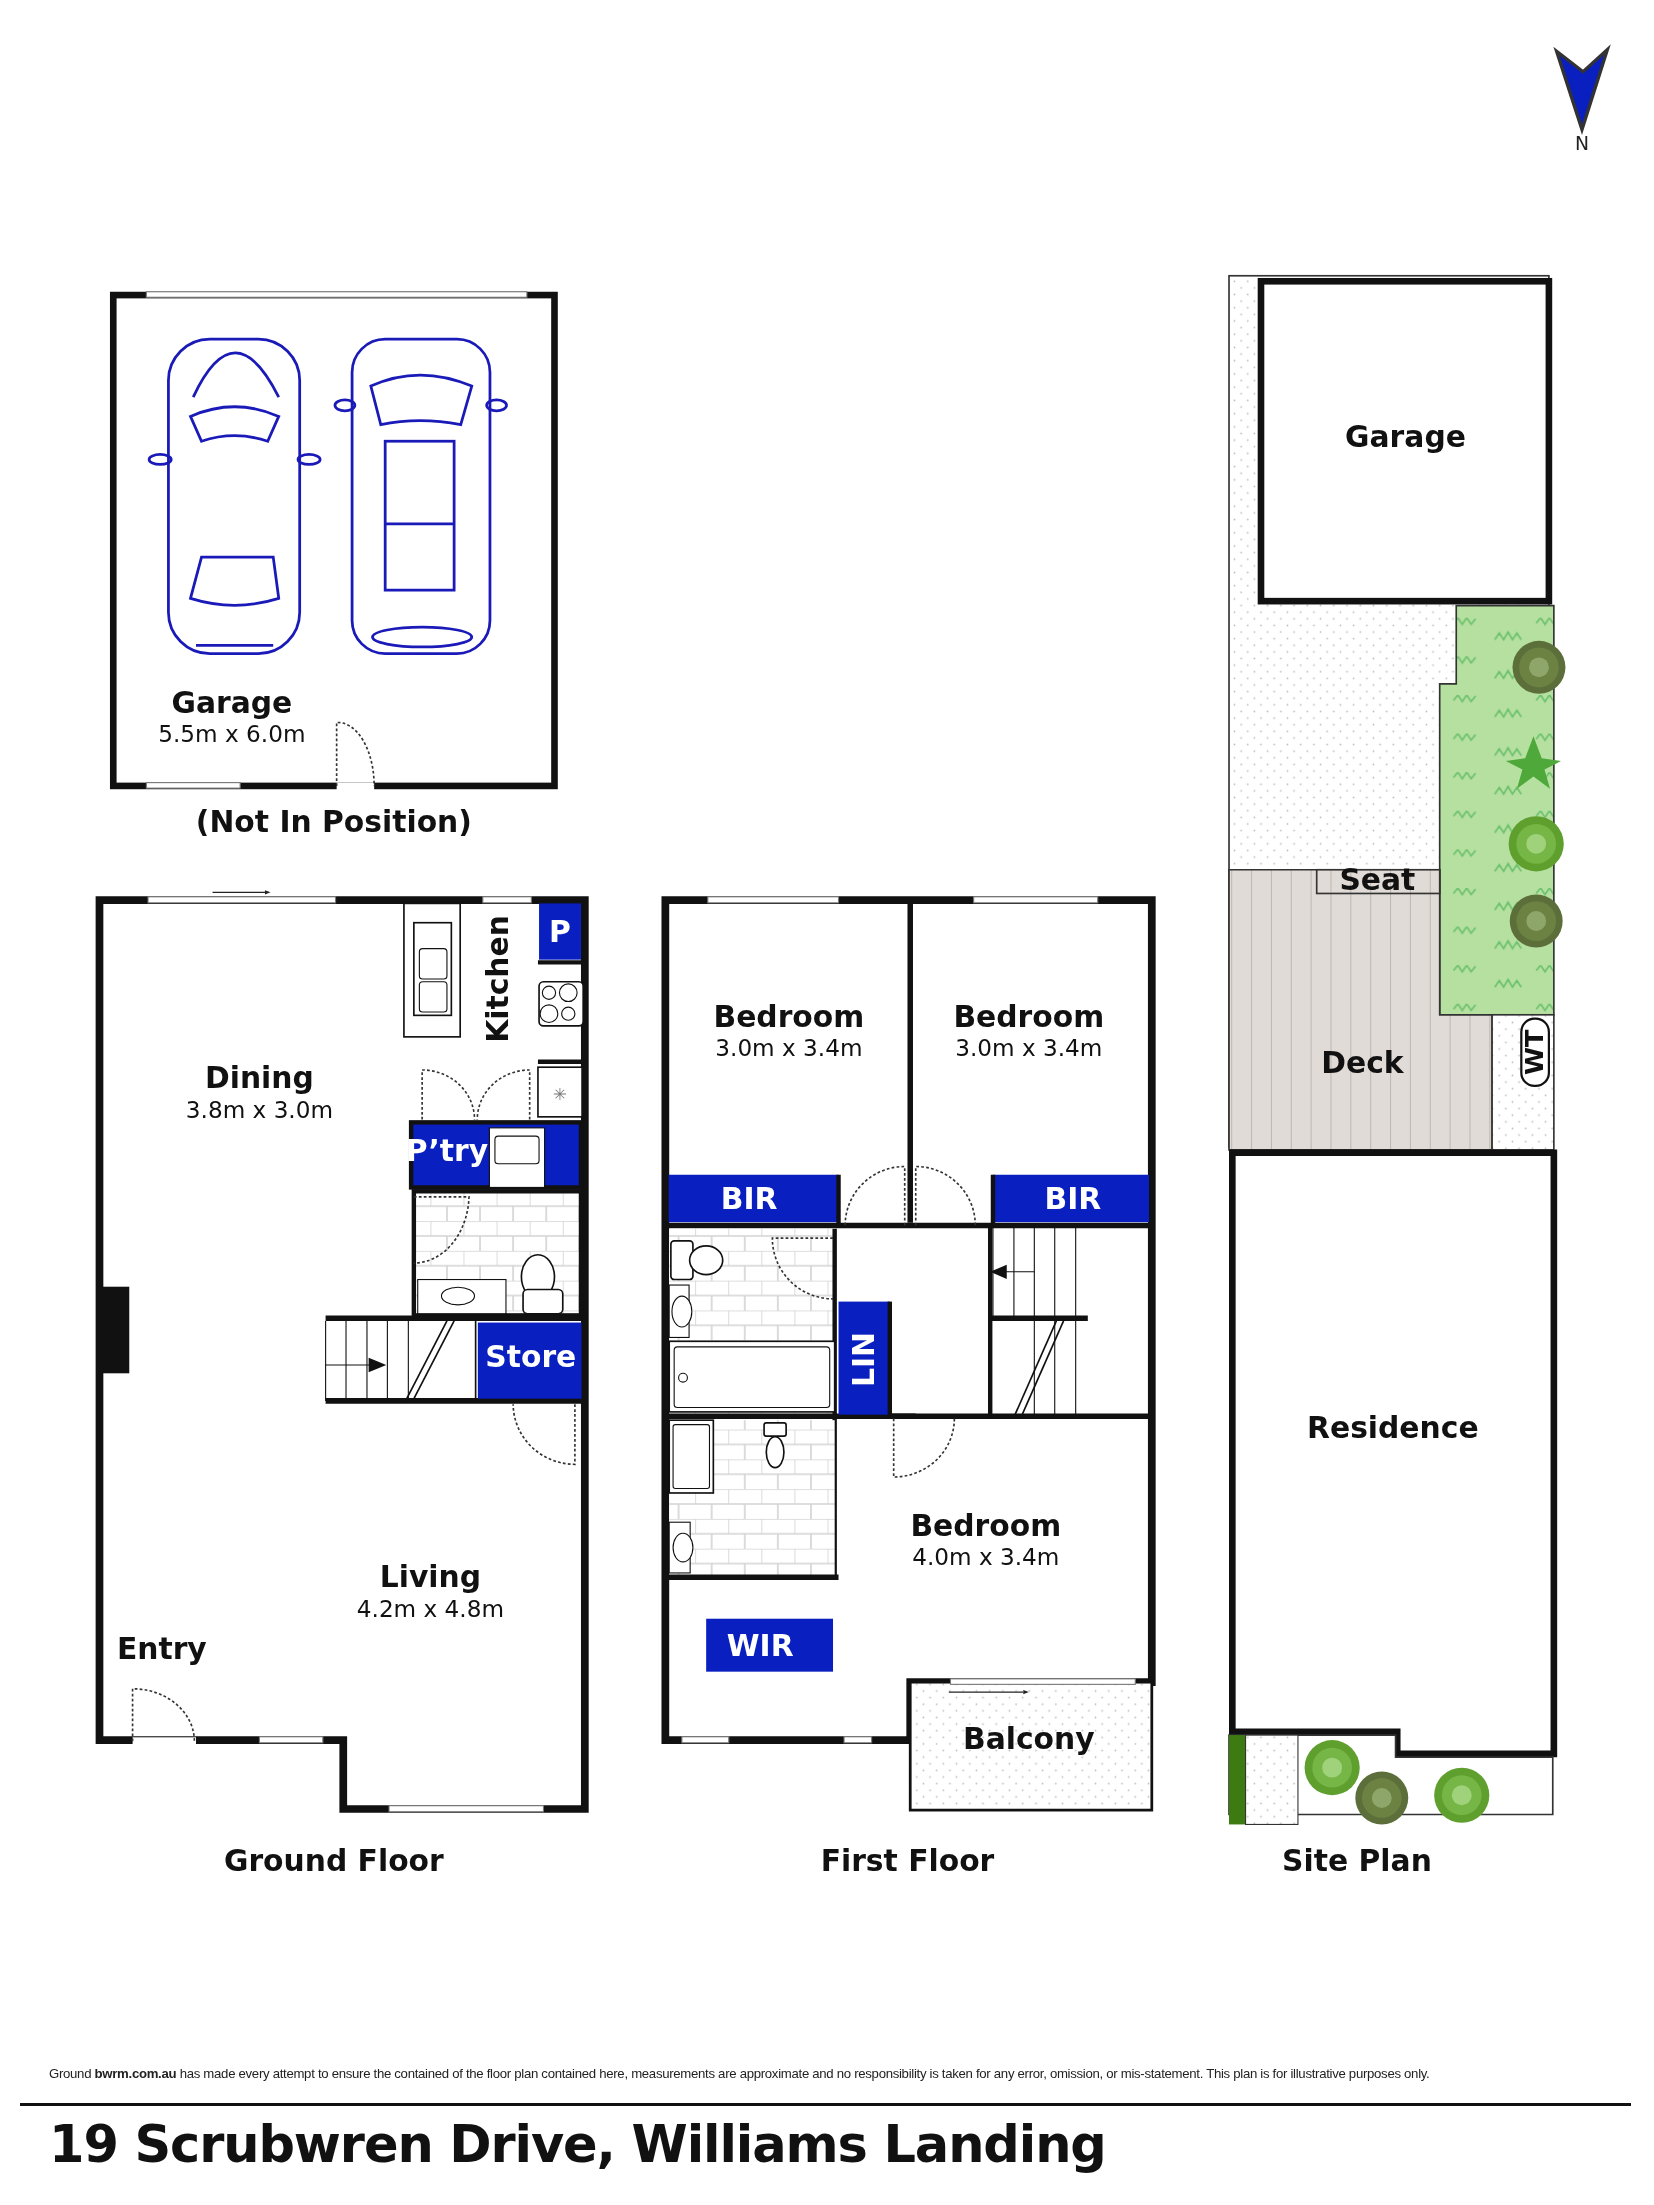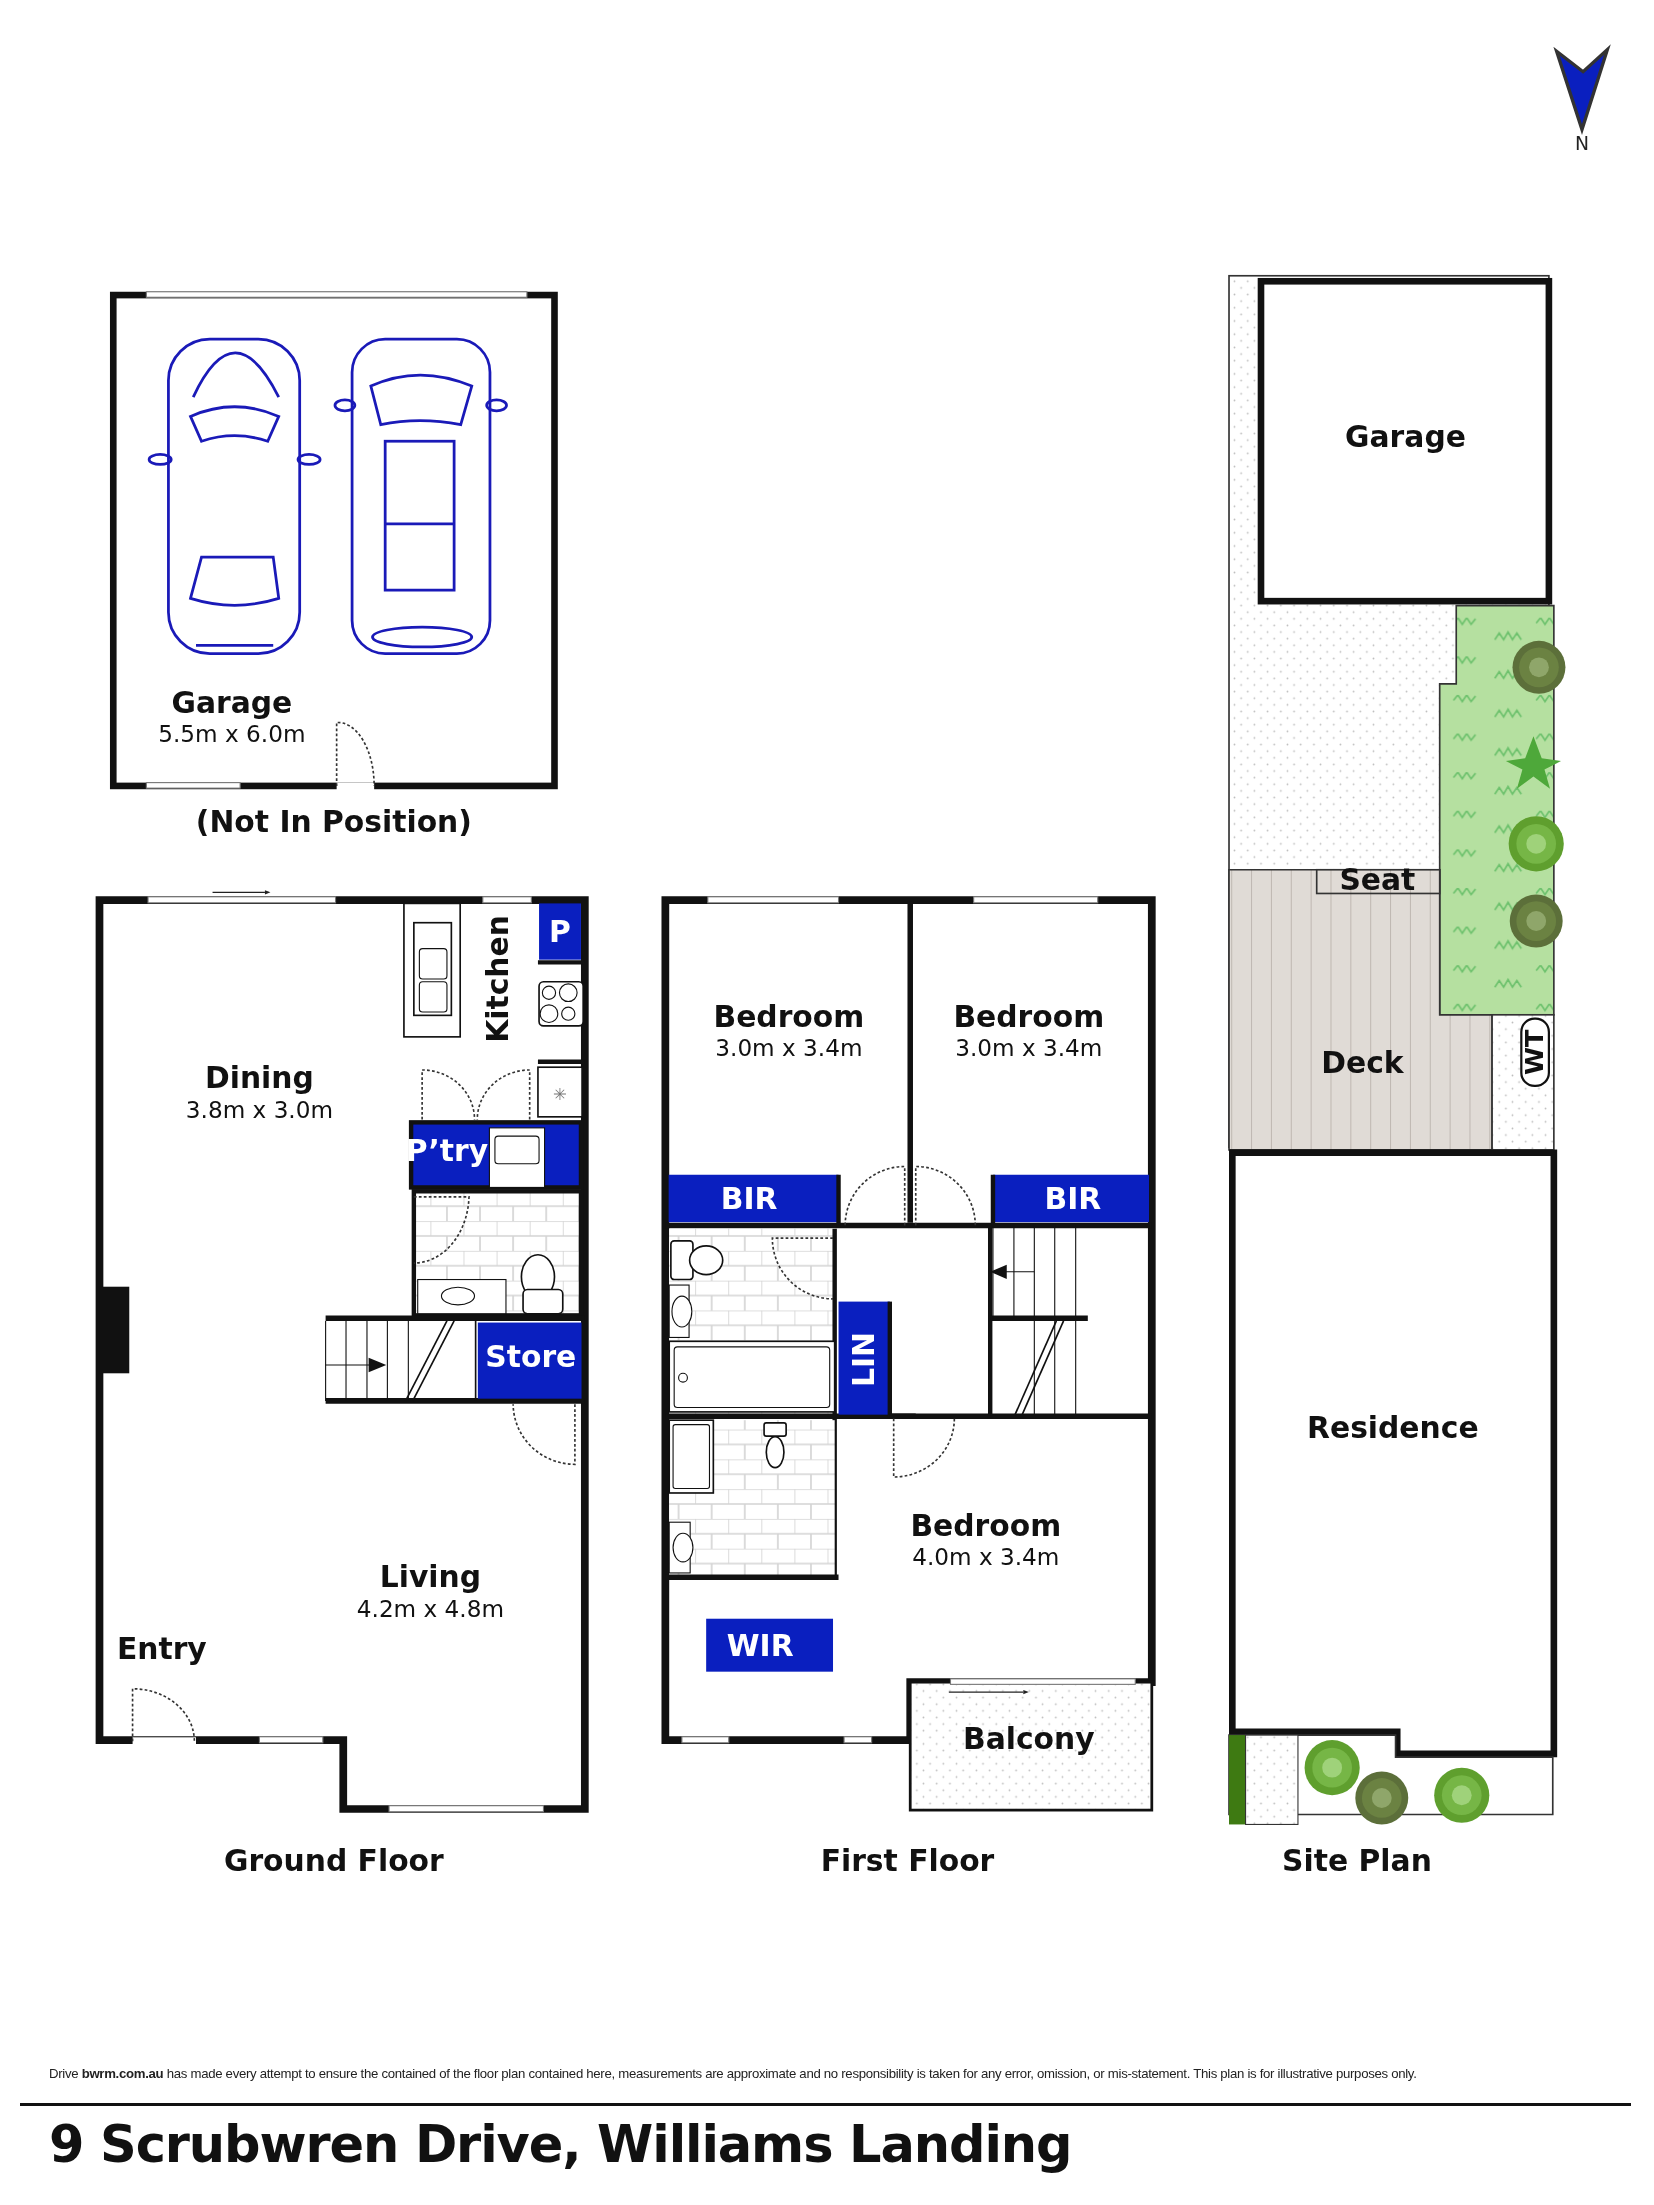--- a/index.html
+++ b/index.html
@@ -297,16 +297,16 @@
     <path d="M2228 3146 H2530 V3186 H2815 V3290 H2228 Z" fill="#fff" stroke="#333" stroke-width="3"></path>
     <rect x="2228" y="3146" width="30" height="162" fill="#3e7a12"></rect>
     <rect x="2258" y="3146" width="95" height="162" fill="url(#dots)" stroke="#333" stroke-width="2"></rect>
     <use href="#shrubB" x="2415" y="3205"></use>
     <use href="#shrubA" x="2505" y="3260"></use>
     <use href="#shrubB" x="2650" y="3255"></use>
     <text class="lbl caption" x="2460" y="3392">Site Plan</text>
   </g>
 </svg>
 
-<div class="disclaimer"><span>Drive </span><b>bwrm.com.au</b><span> has made every attempt to ensure the contained of the floor plan contained here, measurements are approximate and no responsibility is taken for any error, omission, or mis-statement. This plan is for illustrative purposes only.</span></div>
+<div class="disclaimer"><span>Ground </span><b>bwrm.com.au</b><span> has made every attempt to ensure the contained of the floor plan contained here, measurements are approximate and no responsibility is taken for any error, omission, or mis-statement. This plan is for illustrative purposes only.</span></div>
 <div class="rule"></div>
-<div class="address">9 Scrubwren Drive, Williams Landing</div>
+<div class="address">19 Scrubwren Drive, Williams Landing</div>
 
 
 </body></html>

